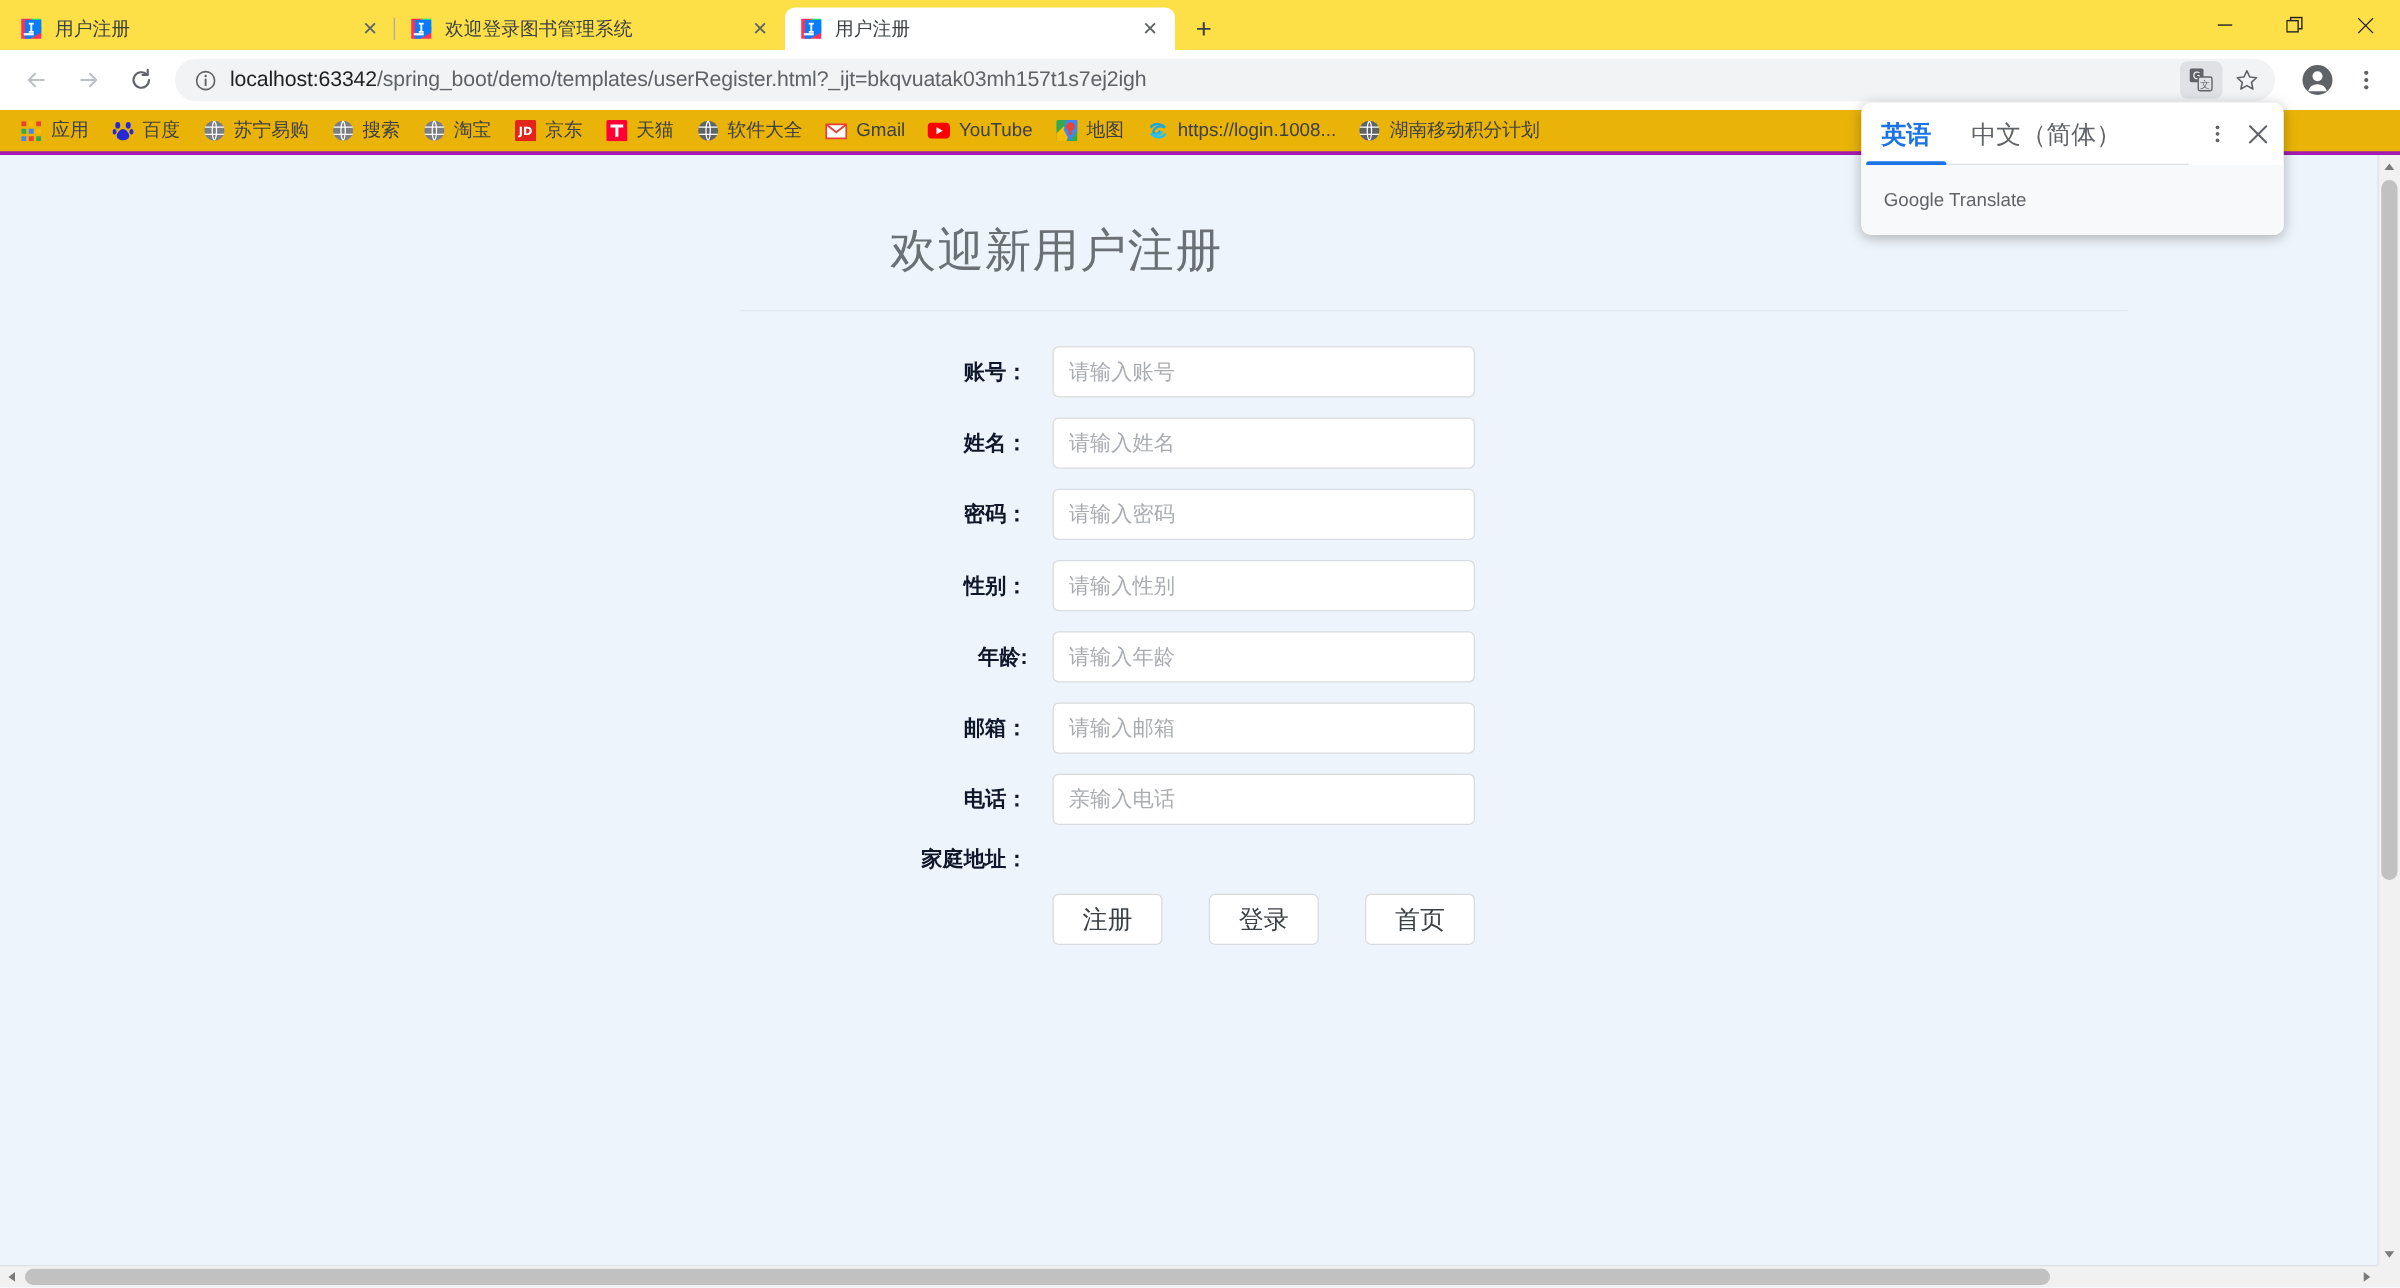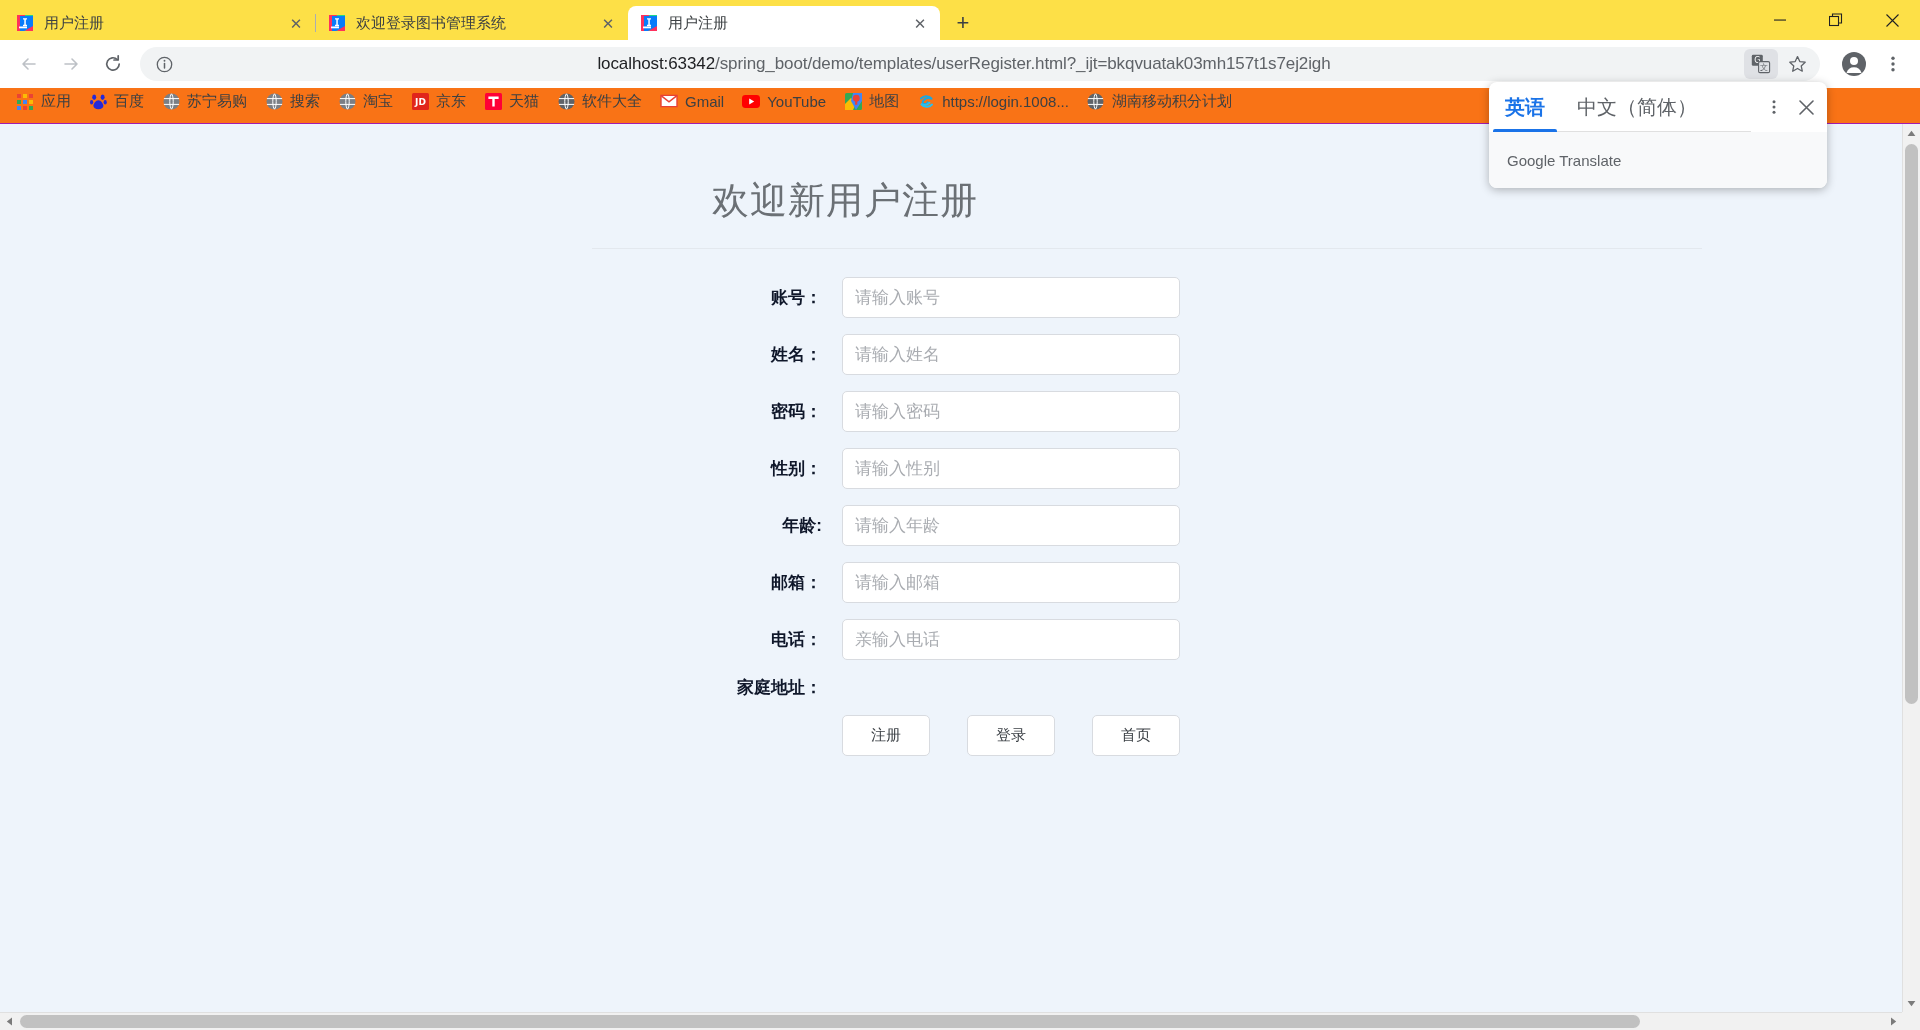--- a/index.html
+++ b/index.html
@@ -88,21 +88,20 @@
   .omnibox {
     flex: 1 1 auto;
     height: 34px;
     background: #f1f3f4;
     border-radius: 18px;
     display: flex;
     align-items: center;
     padding: 0 6px 0 14px;
     margin: 0 8px 0 6px;
     min-width: 0;
-    text-align: center;
   }
   .omni-info {
     width: 20px; height: 20px; flex: 0 0 20px; margin-right: 10px;
     display: flex; align-items: center; justify-content: center;
     color: #5f6368;
   }
   .omni-url {
     flex: 1 1 auto;
     font-size: 17px;
     color: #5f6368;
@@ -117,25 +116,25 @@
     display: flex; align-items: center; justify-content: center;
     margin-right: 2px;
   }
   .star { width: 34px; height: 30px; display: flex; align-items: center; justify-content: center; color: #5f6368; }
   .avatar-btn { width: 40px; height: 40px; display: flex; align-items: center; justify-content: center; margin-left: 6px; }
   .kebab { width: 34px; height: 40px; display: flex; align-items: center; justify-content: center; color: #5f6368; margin-left: 2px; }
 
   
   .bookmarks {
     height: 36px;
-    background: #f97316;
-    display: flex;
-    align-items: flex-start;
+    background: #eab308;
+    display: flex;
+    align-items: center;
     padding: 0 8px;
-    border-bottom: 1px solid #a21caf;
+    border-bottom: 3px solid #a21caf;
     overflow: hidden;
   }
   .bm {
     display: flex; align-items: center;
     padding: 4px 8px;
     border-radius: 4px;
     font-size: 15px;
     color: #3c4043;
     white-space: nowrap;
     flex: 0 0 auto;
@@ -209,21 +208,21 @@
     display: flex;
     margin-top: 16px;
     padding-left: 130px;
   }
   .btn {
     width: 88px;
     height: 41px;
     background: #ffffff;
     border: 1px solid #d8dbe0;
     border-radius: 5px;
-    font-size: 15px;
+    font-size: 20px;
     color: #3a3f44;
     margin-right: 37px;
     font-family: "Liberation Sans", "DejaVu Sans", sans-serif;
     cursor: pointer;
   }
 
   
   .vscroll {
     position: absolute; right: 0; top: 0; bottom: 18px; width: 18px;
     background: #f1f1f1; border-left: 1px solid #e0e0e0;

